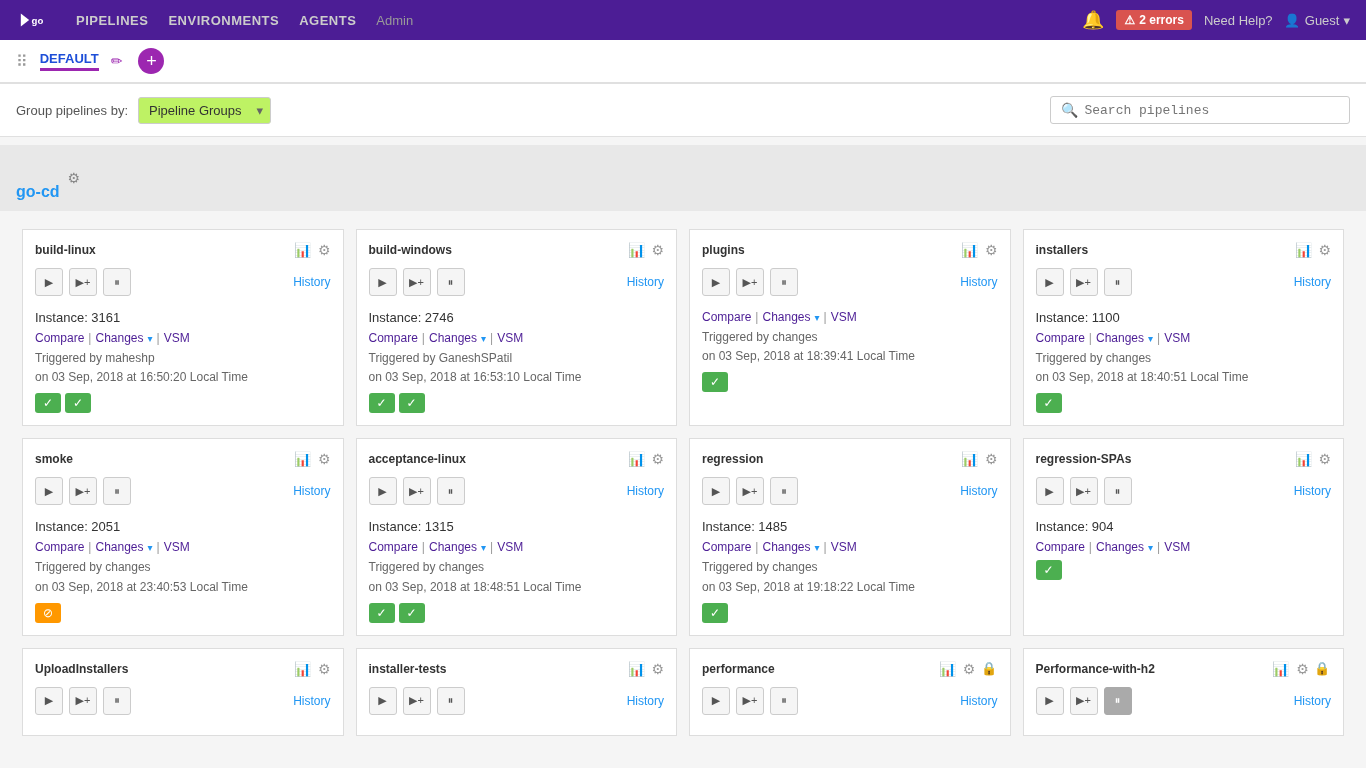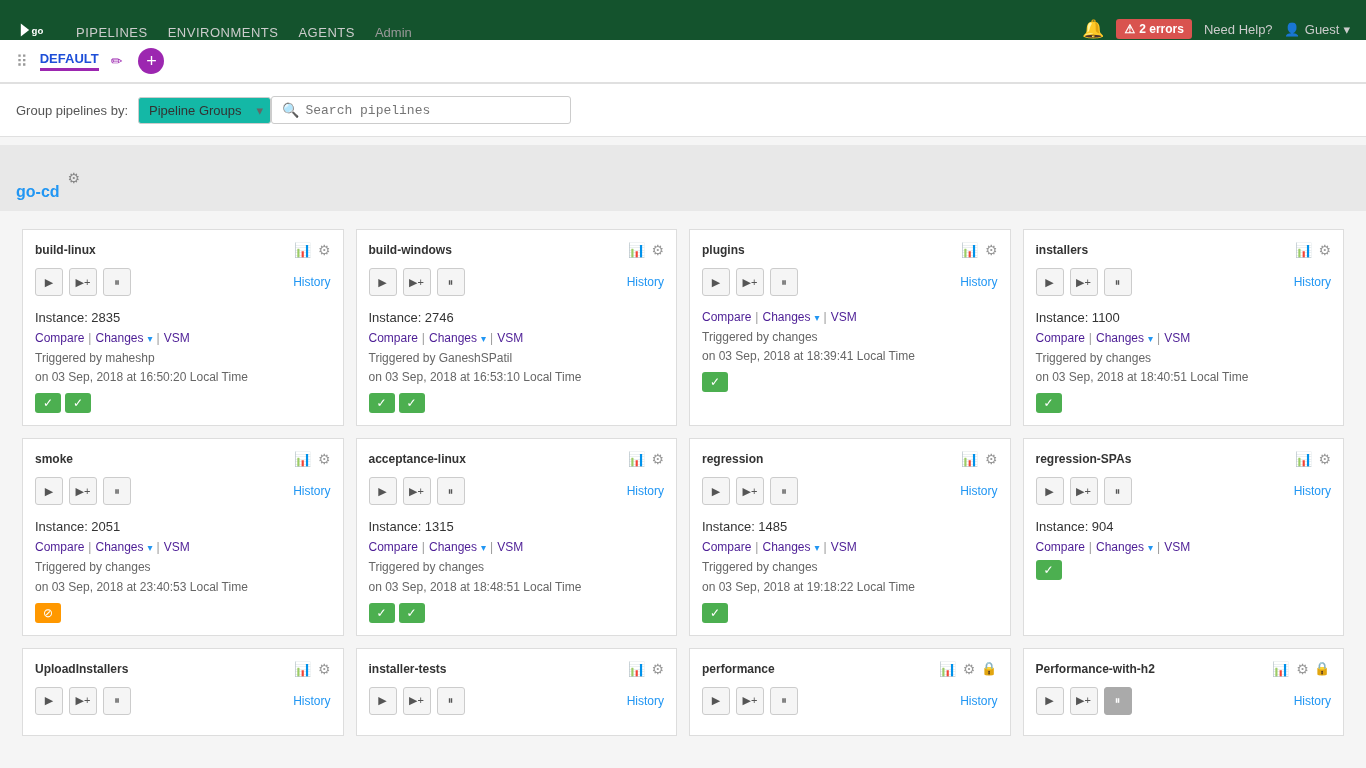--- a/index.html
+++ b/index.html
@@ -1,37 +1,37 @@
 <!DOCTYPE html>
 <html><head>
   <meta charset="utf-8">
   <style>
     * { box-sizing: border-box; margin: 0; padding: 0; }
     body { font-family: Arial, sans-serif; font-size: 13px; background: #f5f5f5; color: #333; }
 
     
     .top-nav {
-      background: #14532d;
+      background: #4c1d95;
       height: 40px;
       display: flex;
-      align-items: flex-end;
+      align-items: center;
       padding: 0 16px;
       color: #fff;
       position: relative;
     }
     .top-nav .logo {
       display: flex;
       align-items: center;
       margin-right: 24px;
     }
     .top-nav .logo svg { width: 36px; height: 20px; }
     .top-nav .nav-item {
       color: #ccc;
       font-size: 13px;
-      font-weight: normal;
+      font-weight: bold;
       text-transform: uppercase;
       margin-right: 20px;
       cursor: pointer;
       letter-spacing: 0.5px;
     }
     .top-nav .admin-label { color: #999; font-size: 13px; margin-right: auto; }
     .top-nav .right-items { display: flex; align-items: center; gap: 12px; }
     .top-nav .bell-icon { color: #ccc; font-size: 18px; cursor: pointer; }
     .top-nav .errors-badge {
       background: #d9534f;
@@ -90,29 +90,30 @@
       cursor: pointer;
       margin-left: 8px;
     }
 
     
     .controls-bar {
       background: #fff;
       padding: 12px 16px;
       display: flex;
       align-items: center;
+      justify-content: space-between;
       border-bottom: 1px solid #e0e0e0;
     }
     .group-by { display: flex; align-items: center; gap: 10px; font-size: 13px; color: #555; }
     .group-select {
       border: 1px solid #ccc;
       border-radius: 3px;
       padding: 5px 28px 5px 10px;
       font-size: 13px;
-      background: #14b8a6;
+      background: #bef264;
       appearance: none;
       cursor: pointer;
       color: #333;
       position: relative;
     }
     .select-wrapper { position: relative; display: inline-block; }
     .select-wrapper::after {
       content: '▾';
       position: absolute;
       right: 8px;
@@ -303,21 +304,21 @@
       </div>
     </div>
     <div class="pipeline-controls">
       <button class="ctrl-btn" title="Trigger">▶</button>
       <button class="ctrl-btn" title="Trigger with options">▶+</button>
       <button class="ctrl-btn" title="Pause" style="">⏸</button>
       <a class="history-link">History</a>
     </div>
 
       <div class="instance-info">
-        <div class="instance-num">Instance: 2835</div>
+        <div class="instance-num">Instance: 3161</div>
         <div class="instance-links">
           <a class="instance-link">Compare</a>
           <span class="link-sep">|</span>
           <a class="instance-link">Changes</a>
           <span class="changes-arrow">▾</span>
           <span class="link-sep">|</span>
           <a class="instance-link">VSM</a>
         </div>
         <div class="triggered-by">
           Triggered by maheshp<br>on 03 Sep, 2018 at 16:50:20 Local Time

